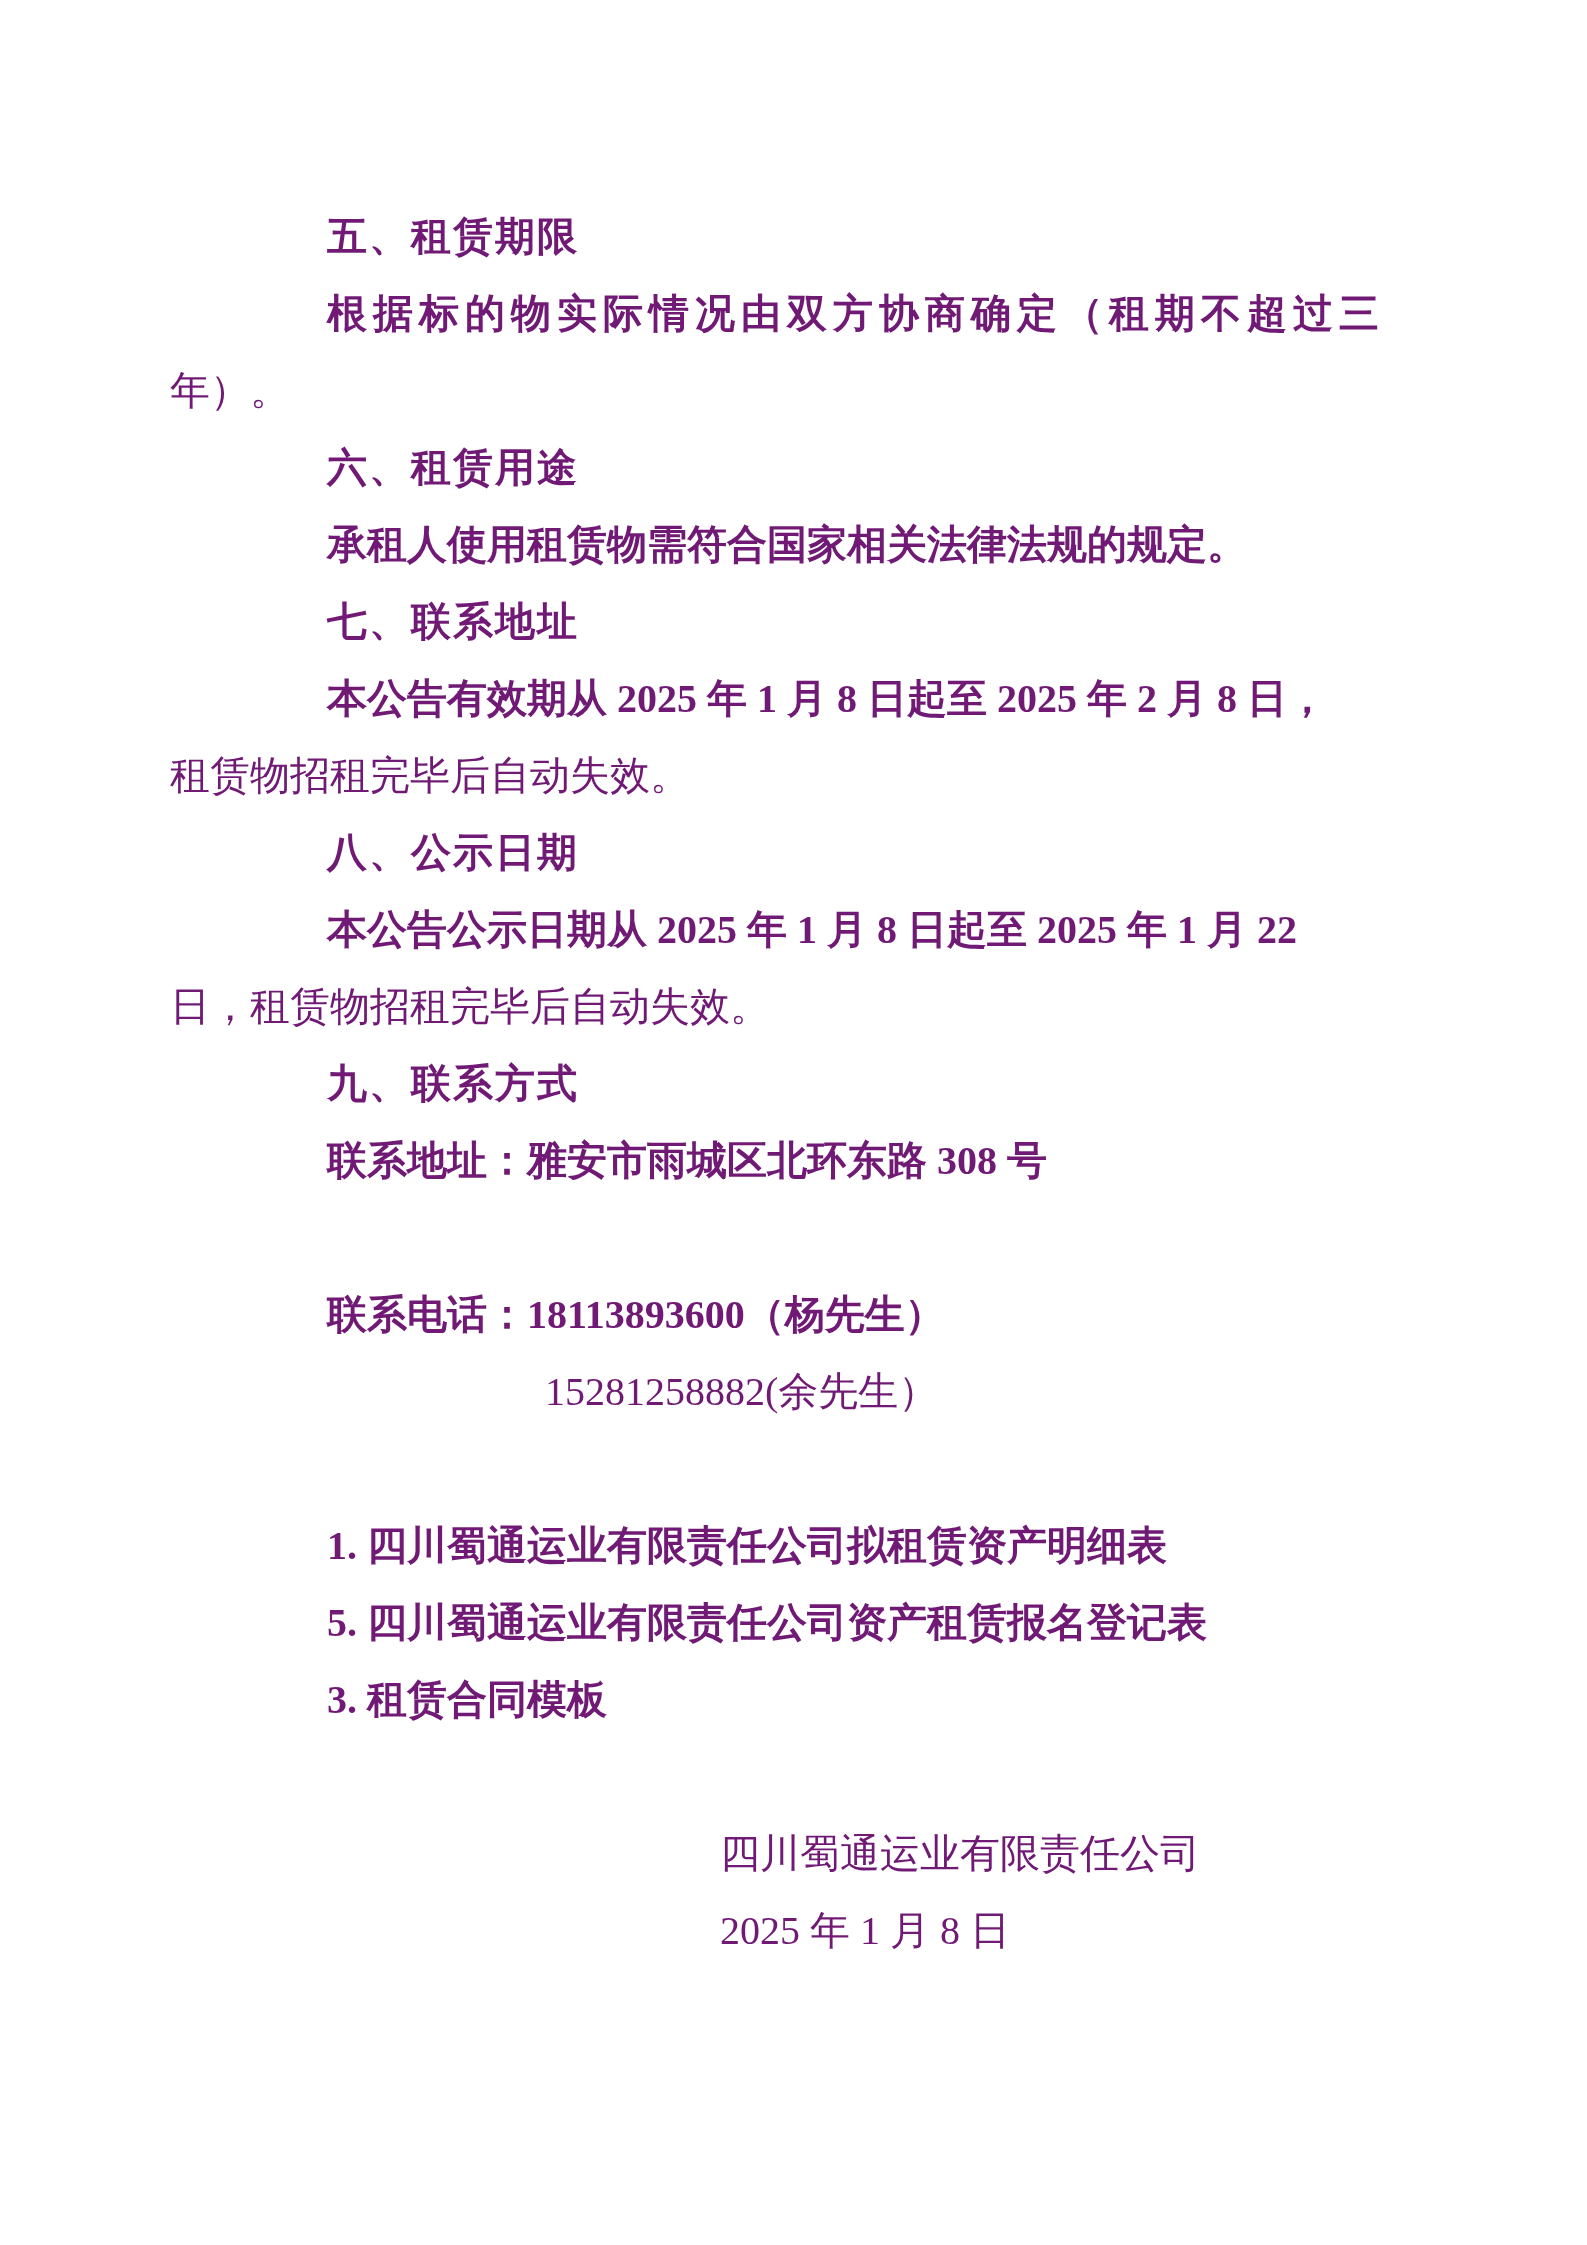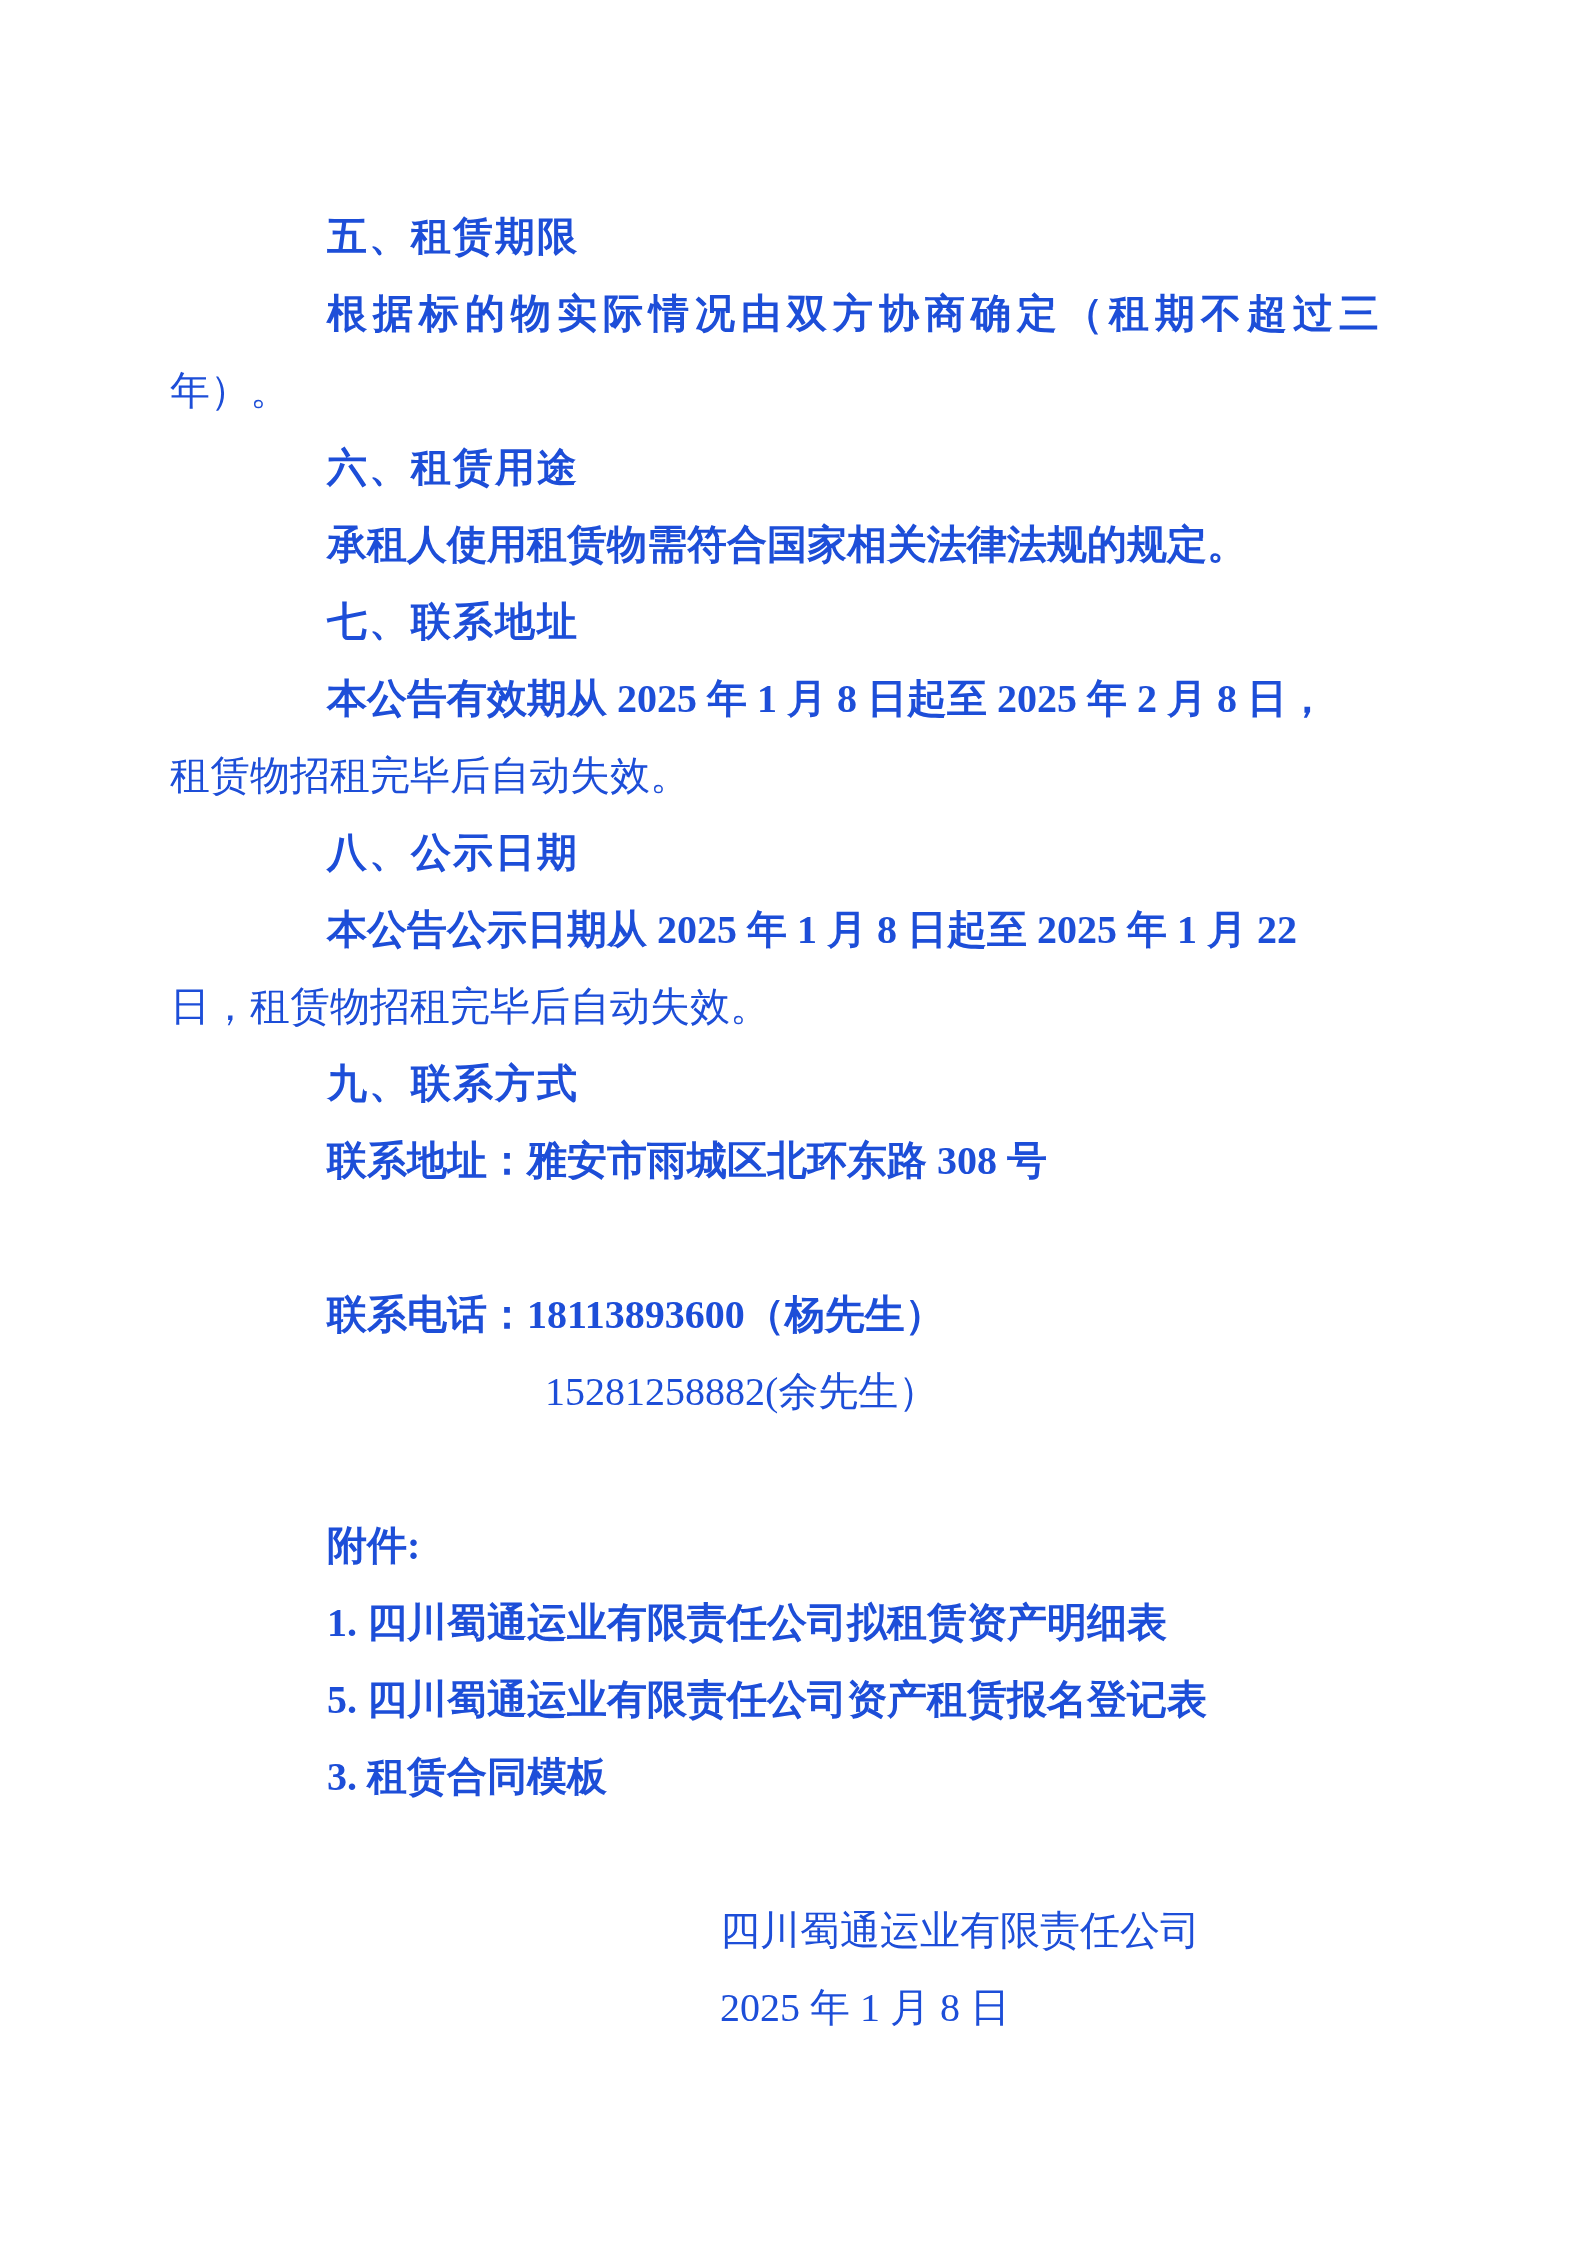--- a/index.html
+++ b/index.html
@@ -12,21 +12,21 @@
     color: #000000;
     overflow: hidden;
   }
   .textblock {
     position: absolute;
     left: 170px;
     top: 198px;
     width: 1175px;
     font-family: "Liberation Serif", "DejaVu Serif", serif;
     font-size: 40px;
-    color: #1d4ed8;
+    color: #701a75;
   }
   .line {
     height: 77px;
     line-height: 77px;
     white-space: pre;
   }
   
   .h {
     font-family: "Liberation Sans", "DejaVu Sans", sans-serif;
     font-weight: 700;
@@ -73,21 +73,20 @@
     <div class="line h">九、联系方式</div>
     <div class="line p1">联系地址：雅安市雨城区北环东路 308 号</div>
 
     <div class="line"></div>
 
     <div class="line p1">联系电话：18113893600（杨先生）</div>
     <div class="line ind">15281258882(余先生）</div>
 
     <div class="line"></div>
 
-    <div class="line p1">附件:</div>
     <div class="line p1">1. 四川蜀通运业有限责任公司拟租赁资产明细表</div>
     <div class="line p1">5. 四川蜀通运业有限责任公司资产租赁报名登记表</div>
     <div class="line p1">3. 租赁合同模板</div>
 
     <div class="line"></div>
 
     <div class="line center-right">四川蜀通运业有限责任公司</div>
     <div class="line center-right">2025 年 1 月 8 日</div>
 
   </div>

